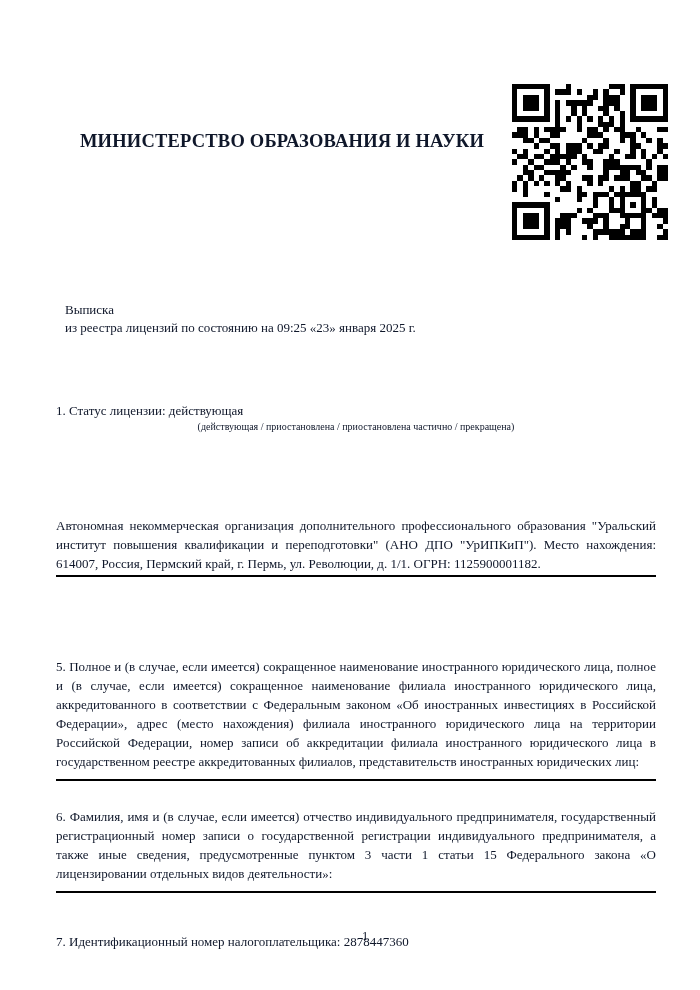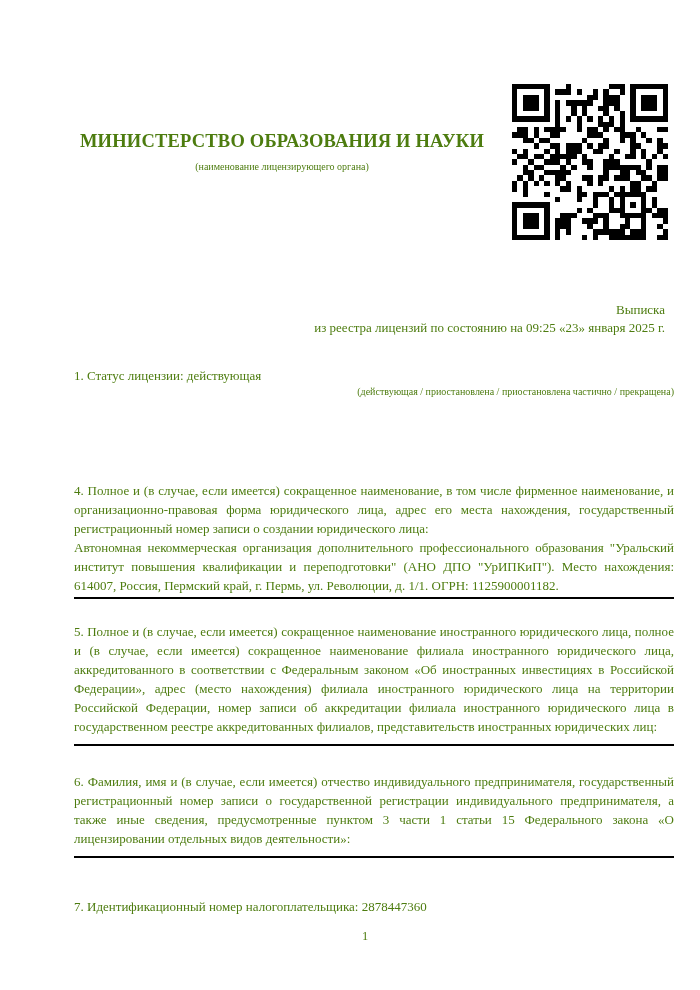--- a/index.html
+++ b/index.html
@@ -1,21 +1,21 @@
 <!DOCTYPE html>
 <html lang="ru"><head>
 <meta charset="utf-8">
 <style>
   html, body { margin: 0; padding: 0; background: #ffffff; }
   .page {
     position: relative;
     width: 700px;
     height: 990px;
     background: #ffffff;
-    color: #4d7c0f;
+    color: #0f172a;
     font-family: "Liberation Serif", "DejaVu Serif", serif;
     overflow: hidden;
   }
 
   
   .org-block {
     position: absolute;
     left: 62px;
     top: 126px;
     width: 440px;
@@ -42,67 +42,67 @@
     width: 156px;
     height: 156px;
   }
 
   
   .doc-title {
     position: absolute;
     left: 65px;
     top: 301px;
     width: 600px;
-    text-align: right;
+    text-align: left;
     font-size: 13px;
     line-height: 17.5px;
   }
 
   
   .item {
     position: absolute;
-    left: 74px;
+    left: 56px;
     width: 600px;
     font-size: 13px;
     line-height: 19px;
+    margin-top: 35px;
   }
   .item p { margin: 0; }
   .just { text-align: justify; }
   .rule {
     height: 0;
     border: none;
     border-top: 2px solid #000;
     margin: 2px 0 0 0;
   }
   .rule-gap { margin-top: 8px; }
   .caption {
     margin-top: 2px;
     font-size: 10px;
     line-height: 13px;
-    text-align: right;
+    text-align: center;
   }
 
   .page-number {
     position: absolute;
     left: 65px;
     top: 929px;
     width: 600px;
     text-align: center;
     font-size: 12.5px;
     line-height: 15px;
   }
 </style>
 </head>
 <body>
 
 <div class="page">
 
   <div class="org-block">
     <div class="org-line">МИНИСТЕРСТВО ОБРАЗОВАНИЯ И НАУКИ</div>
-    <div class="org-caption">(наименование лицензирующего органа)</div>
   </div>
 
   <div class="qr"><svg viewBox="0 0 29 29" width="156" height="156" shape-rendering="crispEdges" fill="#000">
         <rect x="0" y="0" width="1" height="1"></rect>
         <rect x="1" y="0" width="1" height="1"></rect>
         <rect x="2" y="0" width="1" height="1"></rect>
         <rect x="3" y="0" width="1" height="1"></rect>
         <rect x="4" y="0" width="1" height="1"></rect>
         <rect x="5" y="0" width="1" height="1"></rect>
         <rect x="6" y="0" width="1" height="1"></rect>
@@ -508,21 +508,20 @@
   </div>
 
   <section class="item" style="top:366px">
     <p>1. Статус лицензии: действующая</p>
     <p class="caption">(действующая / приостановлена / приостановлена частично / прекращена)</p>
   </section>
 
 
 
   <section class="item" style="top:481px">
-    <p class="just">4. Полное и (в случае, если имеется) сокращенное наименование, в том числе фирменное наименование, и организационно-правовая форма юридического лица, адрес его места нахождения, государственный регистрационный номер записи о создании юридического лица:</p>
     <p class="just">Автономная некоммерческая организация дополнительного профессионального образования "Уральский институт повышения квалификации и переподготовки" (АНО ДПО "УрИПКиП"). Место нахождения: 614007, Россия, Пермский край, г. Пермь, ул. Революции, д. 1/1. ОГРН: 1125900001182.</p>
     <div class="rule"></div>
   </section>
 
   <section class="item" style="top:622px">
     <p class="just">5. Полное и (в случае, если имеется) сокращенное наименование иностранного юридического лица, полное и (в случае, если имеется) сокращенное наименование филиала иностранного юридического лица, аккредитованного в соответствии с Федеральным законом «Об иностранных инвестициях в Российской Федерации», адрес (место нахождения) филиала иностранного юридического лица на территории Российской Федерации, номер записи об аккредитации филиала иностранного юридического лица в государственном реестре аккредитованных филиалов, представительств иностранных юридических лиц:</p>
     <div class="rule rule-gap"></div>
   </section>
 
   <section class="item" style="top:772px">

